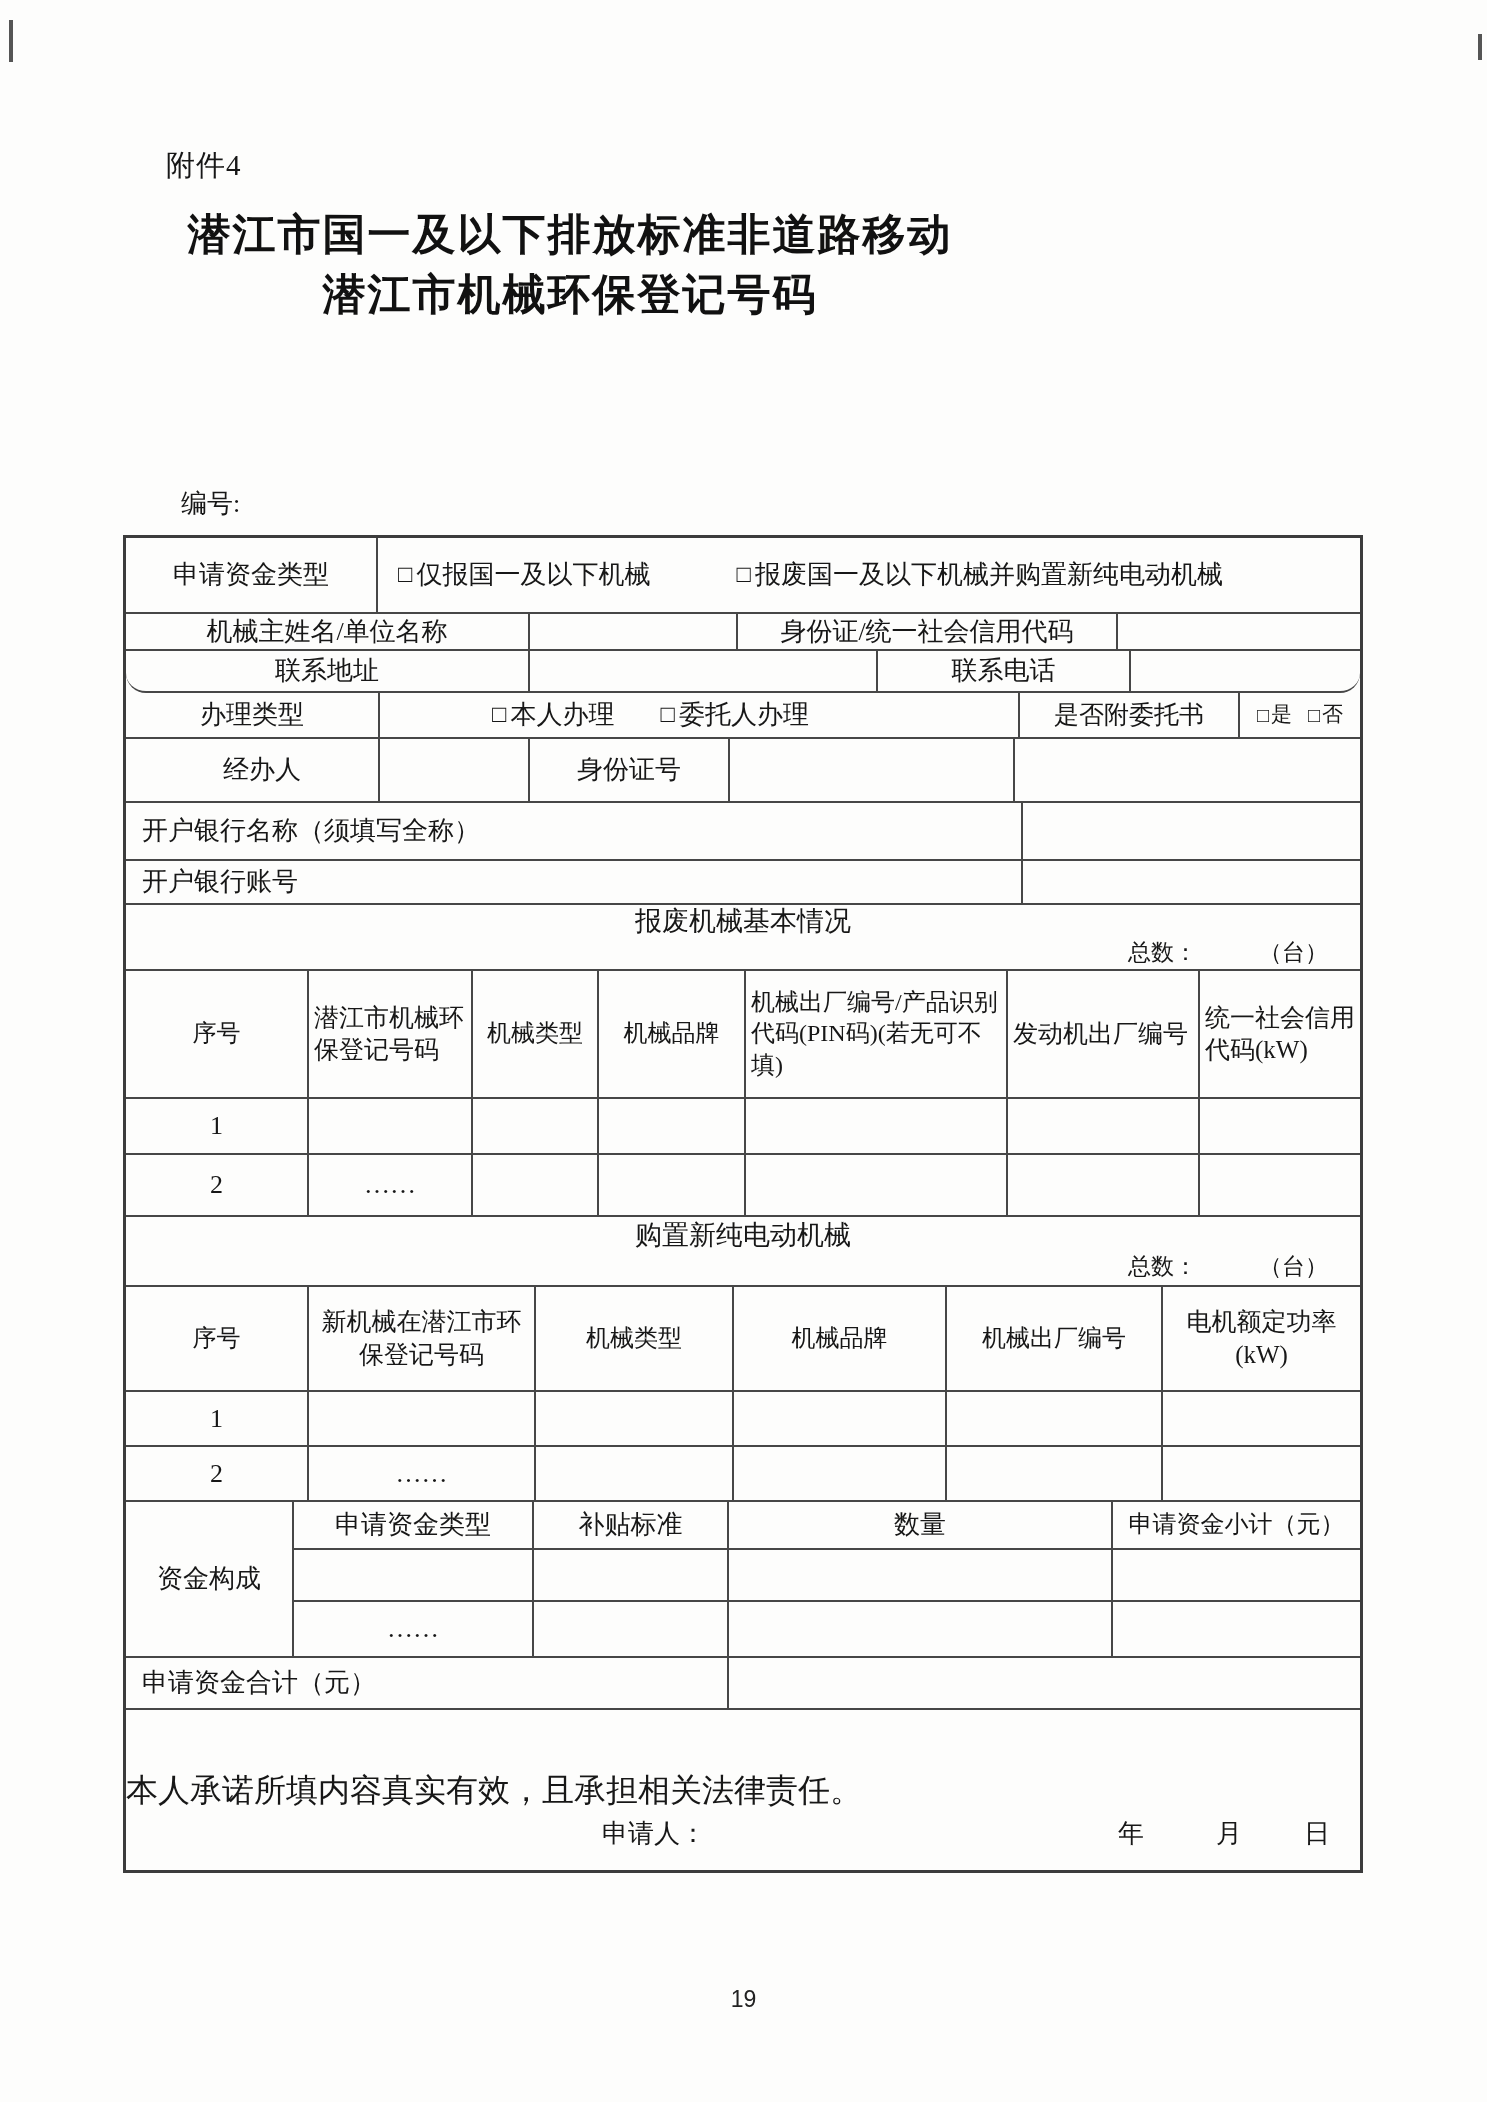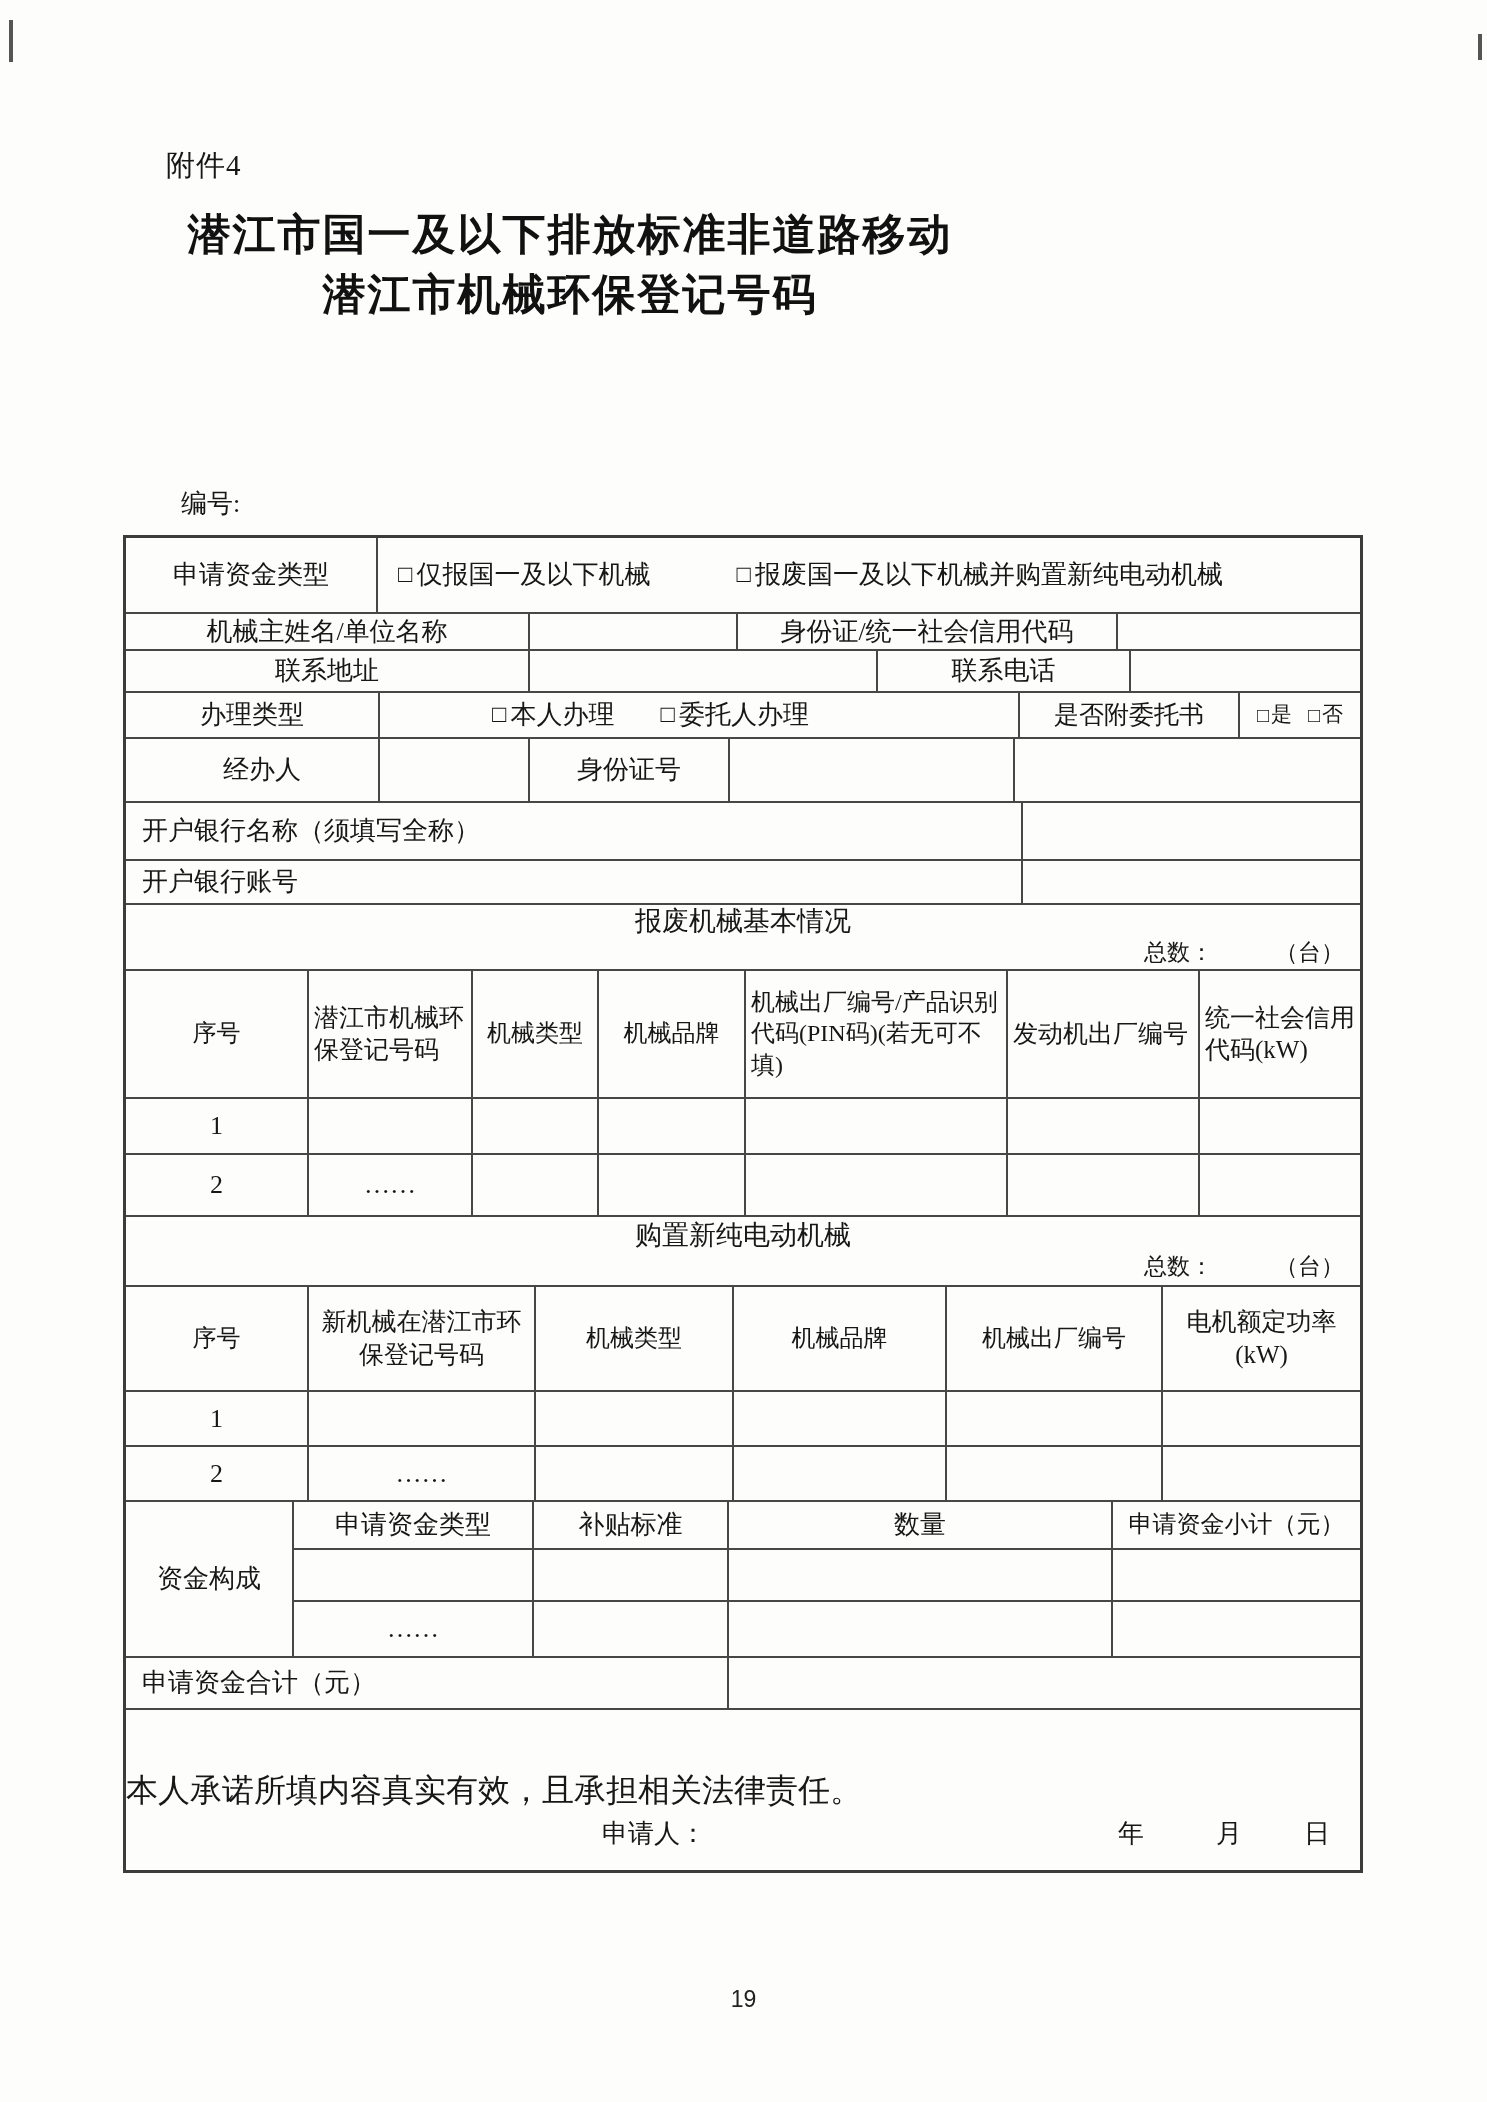--- a/index.html
+++ b/index.html
@@ -13,21 +13,21 @@
   .pageno{position:absolute;left:0;top:1986px;width:100%;text-align:center;
           font-family:"Liberation Sans",sans-serif;font-size:23px;color:#222;}
   .tbl{position:absolute;left:123px;top:535px;width:1234px;border:3px solid #3c3c3c;background:#fdfdfc;}
   .r{display:flex;border-bottom:2px solid #474747;box-sizing:border-box;}
   .r.last{border-bottom:none;}
   .c{box-sizing:border-box;border-right:2px solid #474747;display:flex;align-items:center;
      justify-content:center;font-size:26px;line-height:1.3;text-align:center;overflow:hidden;}
   .c.end{border-right:none;}
   .c.left{justify-content:flex-start;text-align:left;padding-left:16px;}
   .c.hd{font-size:24px;padding:2px 5px;}
-  .sec{flex-direction:column;justify-content:center;align-items:stretch;padding:2px 0;}
+  .sec{flex-direction:column;justify-content:center;align-items:stretch;padding:2px 16px;}
   .sec .t1{text-align:center;font-size:27px;line-height:32px;}
   .sec .t2{display:flex;justify-content:flex-end;align-items:flex-end;font-size:23px;
            line-height:32px;padding-right:16px;}
   .sec .t2 .unit{margin-left:62px;}
   .opt{display:flex;align-items:center;white-space:nowrap;}
   .cb{margin-right:4px;font-size:24px;}
   .inner{display:flex;flex-direction:column;}
   .ir{display:flex;border-bottom:2px solid #474747;box-sizing:border-box;}
   .ir.last{border-bottom:none;}
   .decl{flex-direction:column;justify-content:flex-end;align-items:stretch;padding:0 0 18px 0;}
@@ -72,21 +72,21 @@
       </div>
     </div>
 
     <div class="r" style="height:37px;">
       <div class="c" style="flex:0 0 404px;">机械主姓名/单位名称</div>
       <div class="c" style="flex:0 0 208px;"></div>
       <div class="c" style="flex:0 0 380px;">身份证/统一社会信用代码</div>
       <div class="c end" style="flex:0 0 242px;"></div>
     </div>
 
-    <div class="r" style="height:42px;">
+    <div class="r" style="height:42px;border-radius:20px;">
       <div class="c" style="flex:0 0 404px;">联系地址</div>
       <div class="c" style="flex:0 0 348px;"></div>
       <div class="c" style="flex:0 0 253px;">联系电话</div>
       <div class="c end" style="flex:0 0 229px;"></div>
     </div>
 
     <div class="r" style="height:46px;">
       <div class="c" style="flex:0 0 254px;">办理类型</div>
       <div class="c left" style="flex:0 0 640px;padding-left:112px;">
         <span class="opt">

